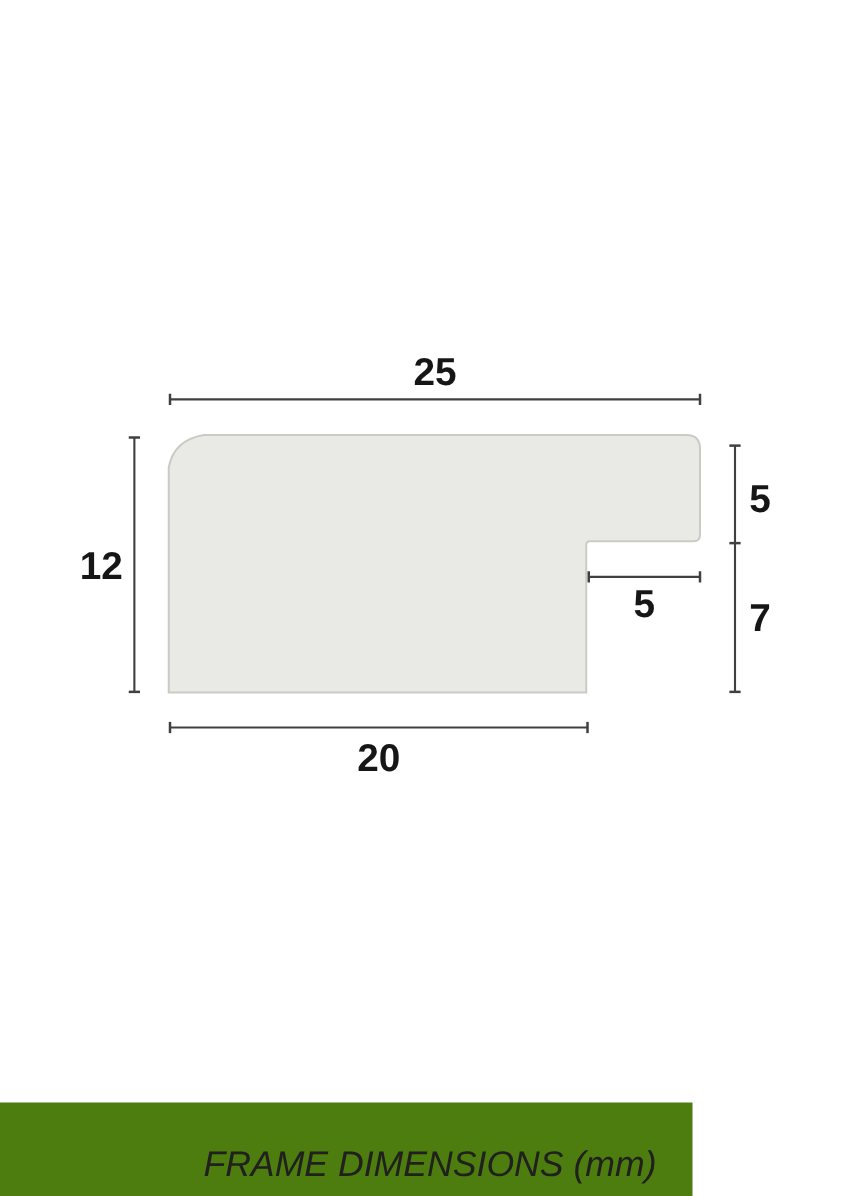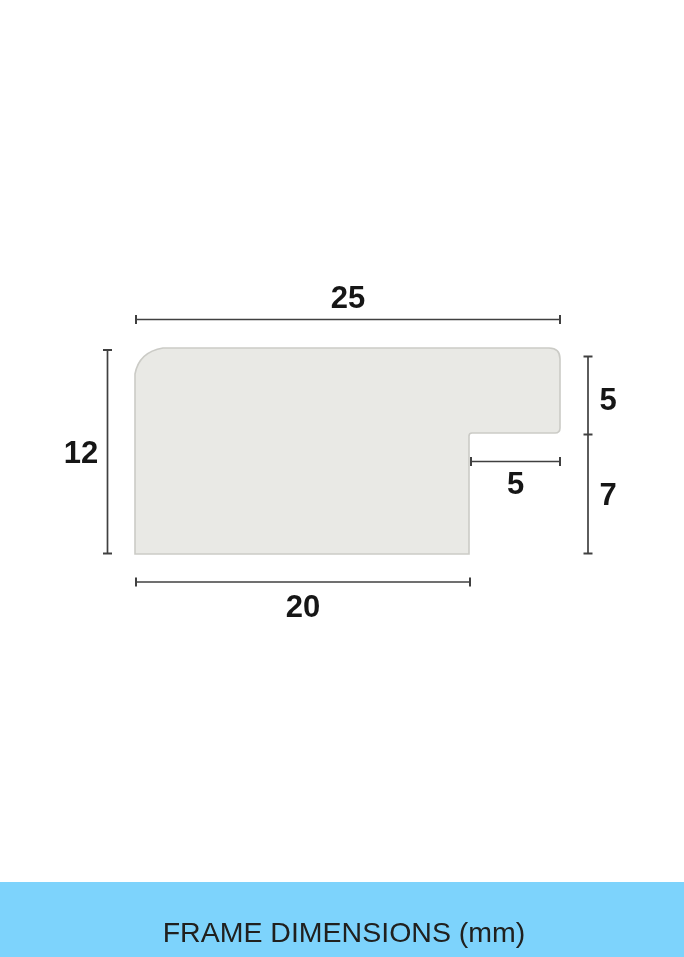--- a/index.html
+++ b/index.html
@@ -1,18 +1,18 @@
 <!DOCTYPE html>
 <html><head>
 <meta charset="utf-8">
 <style>
   html,body{margin:0;padding:0;background:#ffffff;}
   body{width:684px;height:957px;overflow:hidden;font-family:"Liberation Sans",sans-serif;}
   .num{font-family:"Liberation Sans",sans-serif;font-weight:bold;font-size:31px;fill:#161616;}
-  #bar{position:absolute;left:0;top:882px;width:684px;height:75px;background:#7dd3fc;}
+  #bar{position:absolute;left:0;top:882px;width:554px;height:75px;background:#4d7c0f;font-style:italic;}
   #bar .cap{position:absolute;left:2px;width:684px;top:36px;text-align:center;
     font-size:28.5px;color:#20201e;letter-spacing:0;line-height:1;}
 </style>
 </head>
 <body>
 
 <svg width="684" height="882" viewBox="0 0 684 882" xmlns="http://www.w3.org/2000/svg">
 
   <g>
     <path d="M 135 554 L 135 374 Q 139 352 163 348 L 549 348 Q 560 348 560 359 L 560 428 Q 560 433 555 433 L 472 433 Q 469 433 469 436 L 469 554 Z" fill="#e9e9e5" stroke="#cbcbc6" stroke-width="1.6"></path>

